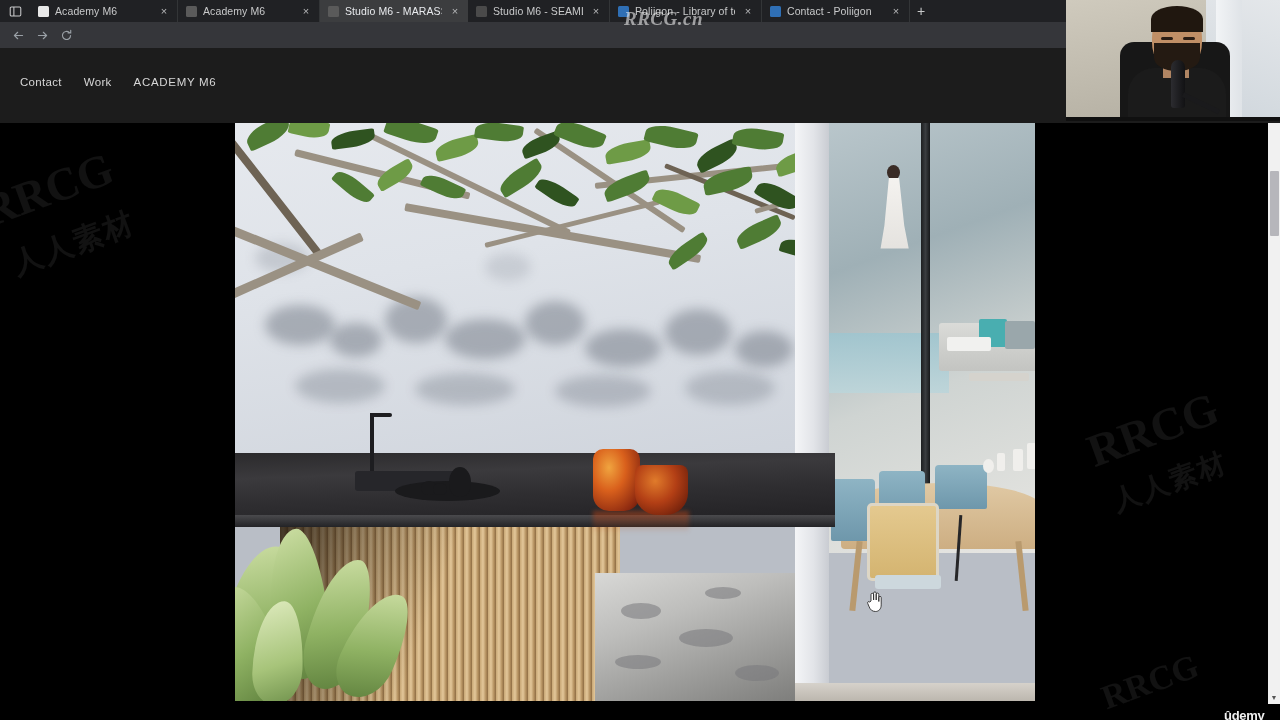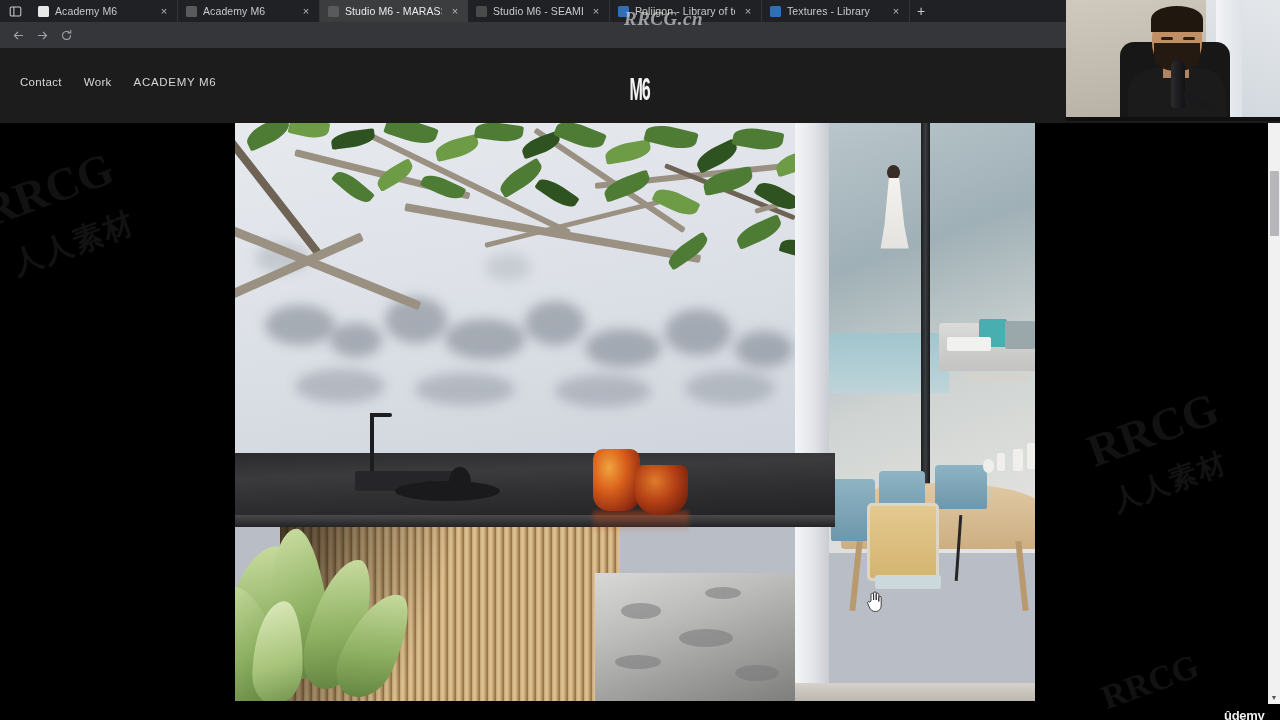--- a/index.html
+++ b/index.html
@@ -349,21 +349,21 @@
           <span class="ttl">Studio M6 - SEAMLESS I M6</span>
           <span class="xc">×</span>
         </div>
         <div class="tab inactive" style="width: 152px;">
           <span class="fav" style="background: rgb(47, 111, 181);"></span>
           <span class="ttl">Poliigon - Library of textures, mo</span>
           <span class="xc">×</span>
         </div>
         <div class="tab inactive" style="width: 148px;">
           <span class="fav" style="background: rgb(47, 111, 181);"></span>
-          <span class="ttl">Textures - Library</span>
+          <span class="ttl">Contact - Poliigon</span>
           <span class="xc">×</span>
         </div>
       </div>
     <div class="newtab">+</div>
   </div>
 
   <div class="navbar">
     <div class="navbtn">
       <svg viewBox="0 0 16 16" fill="none" stroke="#9aa0a6" stroke-width="1.4" stroke-linecap="round" stroke-linejoin="round">
         <line x1="13" y1="8" x2="3" y2="8"></line>
@@ -383,21 +383,20 @@
       </svg>
     </div>
   </div>
 
   <div class="sitehdr">
     <div class="sitenav" id="sitenav">
         <a href="#">Contact</a>
         <a href="#">Work</a>
         <a href="#" class="caps">ACADEMY M6</a>
       </div>
-    <div class="logo"><span>M6</span></div>
   </div>
 
   <div class="pagebody">
 
     <div class="render">
 
       <div class="wall2"></div>
       <div class="wall"></div>
 
       <div class="shadow" style="left:30px;top:182px;width:70px;height:40px;"></div>

